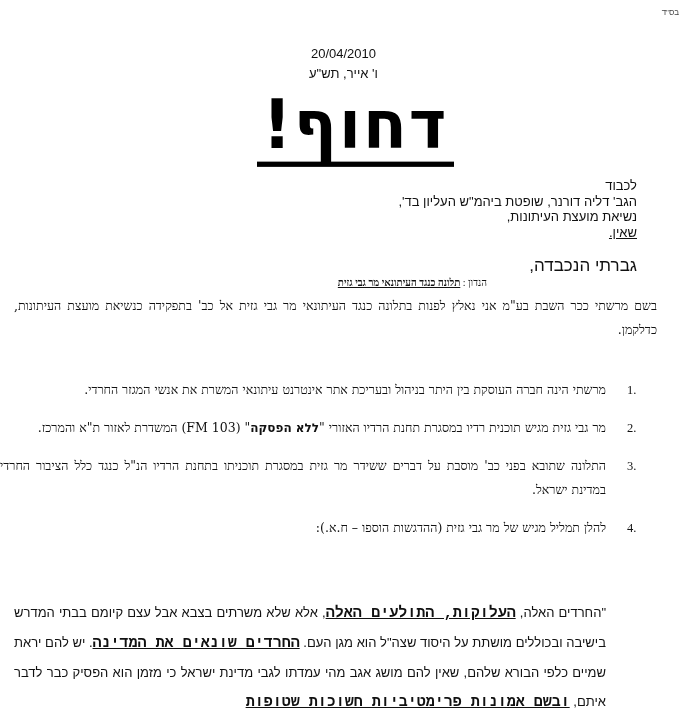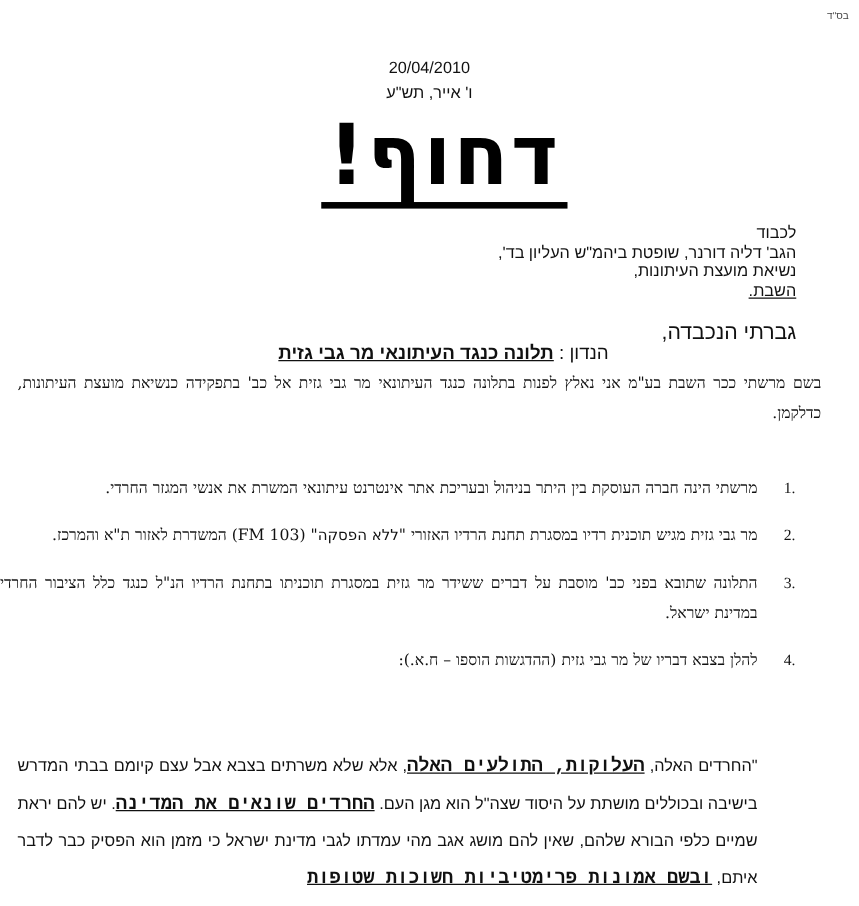--- a/index.html
+++ b/index.html
@@ -71,22 +71,22 @@
       right: 50px;
       top: 258px;
       font-family: "Liberation Sans", sans-serif;
       font-size: 17px;
       line-height: 16px;
       text-align: right;
     }
     .subject {
       right: 200px;
       top: 275px;
-      font-family: Liberation Sans, sans-serif;
-      font-size: 15px;
+      font-family: Liberation Serif, serif;
+      font-size: 10px;
       line-height: 16px;
     }
     .subject .subj-val {
       font-weight: bold;
       text-decoration: underline;
     }
     .intro {
       right: 30px;
       left: 14px;
       top: 294px;
@@ -113,21 +113,21 @@
       width: 22px;
       text-align: left;
       direction: ltr;
       font-family: "Liberation Serif", serif;
     }
     .list-text {
       margin-right: 81px;
       text-align: justify;
       text-align-last: right;
     }
-    .list-text .b { font-weight: normal; font-family: "DejaVu Sans", sans-serif; font-size: 12px; }
+    .list-text .b { font-weight: bold; font-family: "DejaVu Sans", sans-serif; font-size: 12px; }
     .ltr { direction: ltr; unicode-bidi: embed; }
     .quote {
       right: 81px;
       left: 14px;
       top: 598px;
       font-family: "Liberation Sans", sans-serif;
       font-size: 13px;
       line-height: 29px;
       text-align: justify;
       text-align-last: right;
@@ -152,21 +152,21 @@
   </div>
 
   <div class="abs title-wrap">
     <span class="title">דחוף!</span>
   </div>
 
   <div class="abs addressee">
     <div>לכבוד</div>
     <div>הגב' דליה דורנר, שופטת ביהמ"ש העליון בד',</div>
     <div>נשיאת מועצת העיתונות,</div>
-    <div class="u">השבת.</div>
+    <div class="u">שאין.</div>
   </div>
 
   <div class="abs salutation">גברתי הנכבדה,</div>
 
   <div class="abs subject">
     <span>הנדון : </span><span class="subj-val">תלונה כנגד העיתונאי מר גבי גזית</span>
   </div>
 
   <div class="abs intro">בשם מרשתי ככר השבת בע"מ אני נאלץ לפנות בתלונה כנגד העיתונאי מר גבי גזית אל כב' בתפקידה כנשיאת מועצת העיתונות, כדלקמן.</div>
 
@@ -178,19 +178,19 @@
     <div class="list-item">
       <span class="list-num">2.</span>
       <div class="list-text"><span>מר גבי גזית מגיש תוכנית רדיו במסגרת תחנת הרדיו האזורי "</span><span class="b">ללא הפסקה</span><span>" </span><span class="ltr">(FM 103)</span><span> המשדרת לאזור ת"א והמרכז.</span></div>
     </div>
     <div class="list-item">
       <span class="list-num">3.</span>
       <div class="list-text">התלונה שתובא בפני כב' מוסבת על דברים ששידר מר גזית במסגרת תוכניתו בתחנת הרדיו הנ"ל כנגד כלל הציבור החרדי במדינת ישראל.</div>
     </div>
     <div class="list-item">
       <span class="list-num">4.</span>
-      <div class="list-text">להלן בצבא דבריו של מר גבי גזית (ההדגשות הוספו – ח.א.):</div>
+      <div class="list-text">להלן תמליל מגיש של מר גבי גזית (ההדגשות הוספו – ח.א.):</div>
     </div>
   </div>
 
   <div class="abs quote"><span>"החרדים האלה, </span><span class="bu">העלוקות, התולעים האלה</span><span>, אלא שלא משרתים בצבא אבל עצם קיומם בבתי המדרש בישיבה ובכוללים מושתת על היסוד שצה"ל הוא מגן העם. </span><span class="bu">החרדים שונאים את המדינה</span><span>. יש להם יראת שמיים כלפי הבורא שלהם, שאין להם מושג אגב מהי עמדתו לגבי מדינת ישראל כי מזמן הוא הפסיק כבר לדבר איתם, </span><span class="bu">ובשם אמונות פרימטיביות חשוכות שטופות</span></div>
 
 </div>
 
 </body></html>

